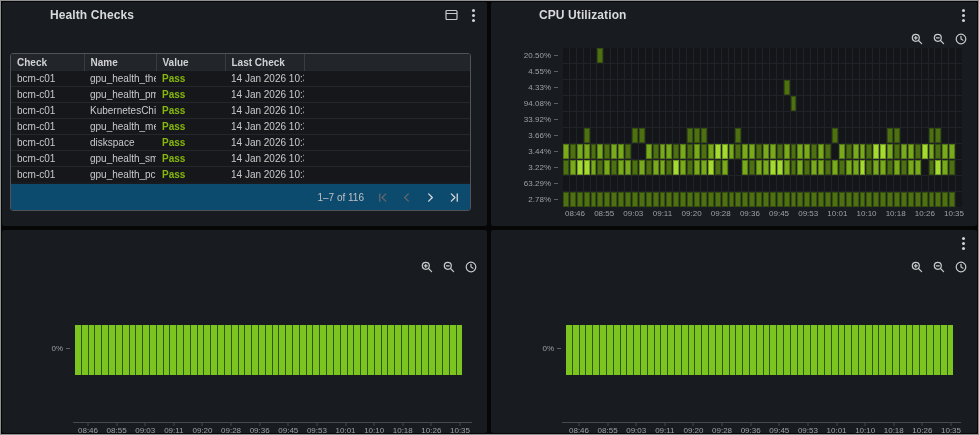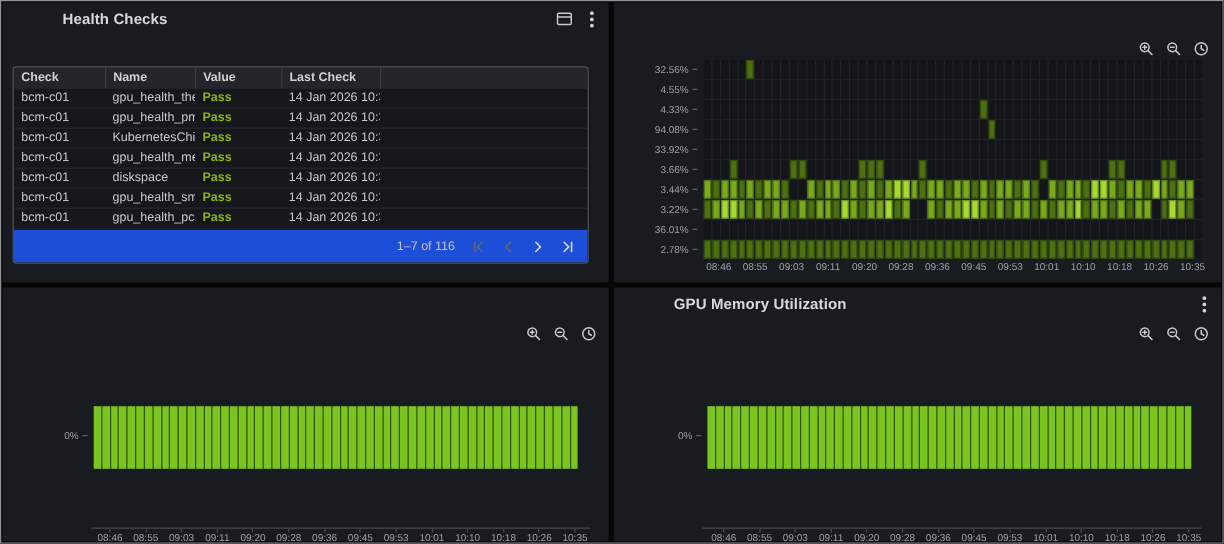--- a/index.html
+++ b/index.html
@@ -20,21 +20,21 @@
   .summary{position:absolute;top:32px;left:9px;display:flex;align-items:center;gap:6px;font-size:11px;color:#d5d6d7;}
   .htable{position:absolute;left:8px;top:51px;width:461px;height:158px;border:1px solid #4f545a;border-radius:3px;
           box-sizing:border-box;overflow:hidden;display:flex;flex-direction:column;}
   table{border-collapse:collapse;width:100%;table-layout:fixed;font-size:10px;color:#c8c9cb;}
   thead th{height:16px;background:#22252a;text-align:left;font-weight:bold;padding:0 6px;
            border-right:1px solid #3a3e44;color:#d0d1d3;white-space:nowrap;overflow:hidden;}
   thead th:last-child{border-right:none;}
   tbody td{height:15px;padding:0 6px;border-top:1px solid #24272c;background:#15171a;white-space:nowrap;overflow:hidden;}
   td.pass{color:#86b80f;font-weight:bold;}
   .pgn{margin-top:auto;display:flex;align-items:center;justify-content:flex-end;gap:13px;padding-right:10px;height:26px;
-       font-size:10px;color:#c0c1c3;background:#1d4ed8;}
+       font-size:10px;color:#c0c1c3;background:#0c4a6e;}
   .pbtn{cursor:pointer;display:flex;align-items:center;}
 
   
   .hm-grid{position:absolute;left:72px;top:46px;width:399px;height:159px;display:grid;
            grid-template-columns:repeat(58,1fr);grid-template-rows:repeat(10,1fr);gap:1px;background:#1f2227;}
   .hm-cell{background:#131518;}
   .hm-cell.f{box-shadow:inset 0 0 0 1px rgba(0,0,0,.3);}
   .yaxis{position:absolute;left:0;top:46px;width:67px;height:159px;display:flex;flex-direction:column;}
   .yaxis .yl{flex:1;display:flex;align-items:center;justify-content:flex-end;gap:3px;font-size:8px;color:#9da0a4;}
   .yl i,.y0 i{width:4px;height:1px;background:#5c6065;display:inline-block;}
@@ -170,20 +170,29 @@
         <span class="pbtn">
           <svg width="11" height="11" viewBox="0 0 12 12">
               <path d="M9 2v8M2.5 2l4 4-4 4" fill="none" stroke="#d8d9da" stroke-width="1.4" stroke-linecap="round" stroke-linejoin="round"></path>
             </svg>
           </span>
       </div>
     </div>
   </div>
 
   <div class="panel">
+    <div class="phead">
+      <span class="ptitle">CPU Utilization</span>
+      <span class="sp"></span>
+      <span class="kebab">
+          <i></i>
+          <i></i>
+          <i></i>
+        </span>
+    </div>
     <div class="tools">
       <span>
           <svg width="12" height="12" viewBox="0 0 12 12">
             <circle cx="4.8" cy="4.8" r="3.5" fill="none" stroke="#c9cacc" stroke-width="1.2"></circle>
             <path d="M7.5 7.5 10.6 10.6M4.8 3.3v3M3.3 4.8h3" stroke="#c9cacc" stroke-width="1.2" stroke-linecap="round"></path>
           </svg>
         </span>
       <span>
           <svg width="12" height="12" viewBox="0 0 12 12">
             <circle cx="4.8" cy="4.8" r="3.5" fill="none" stroke="#c9cacc" stroke-width="1.2"></circle>
@@ -192,21 +201,21 @@
         </span>
       <span>
           <svg width="12" height="12" viewBox="0 0 12 12">
             <circle cx="6" cy="6" r="4.8" fill="none" stroke="#c9cacc" stroke-width="1.2"></circle>
             <path d="M6 3.3V6l2 1.2" fill="none" stroke="#c9cacc" stroke-width="1.2" stroke-linecap="round"></path>
           </svg>
         </span>
     </div>
     <div class="yaxis">
         <div class="yl">
-          <span>32.56%</span>
+          <span>20.50%</span>
           <i></i>
         </div>
         <div class="yl">
           <span>4.55%</span>
           <i></i>
         </div>
         <div class="yl">
           <span>4.33%</span>
           <i></i>
         </div>
@@ -224,21 +233,21 @@
         </div>
         <div class="yl">
           <span>3.44%</span>
           <i></i>
         </div>
         <div class="yl">
           <span>3.22%</span>
           <i></i>
         </div>
         <div class="yl">
-          <span>36.01%</span>
+          <span>63.29%</span>
           <i></i>
         </div>
         <div class="yl">
           <span>2.78%</span>
           <i></i>
         </div>
       </div>
     <div class="hm-grid">
         <div class="hm-cell"></div>
         <div class="hm-cell"></div>
@@ -953,21 +962,20 @@
         <span style="left: 69.2308%;">10:01</span>
         <span style="left: 76.9231%;">10:10</span>
         <span style="left: 84.6154%;">10:18</span>
         <span style="left: 92.3077%;">10:26</span>
         <span style="left: 100%;">10:35</span>
       </div>
   </div>
 
   <div class="panel p-right">
     <div class="phead">
-      <span class="ptitle">GPU Memory Utilization</span>
       <span class="sp"></span>
       <span class="kebab">
           <i></i>
           <i></i>
           <i></i>
         </span>
     </div>
     <div class="tools">
       <span>
           <svg width="12" height="12" viewBox="0 0 12 12">

